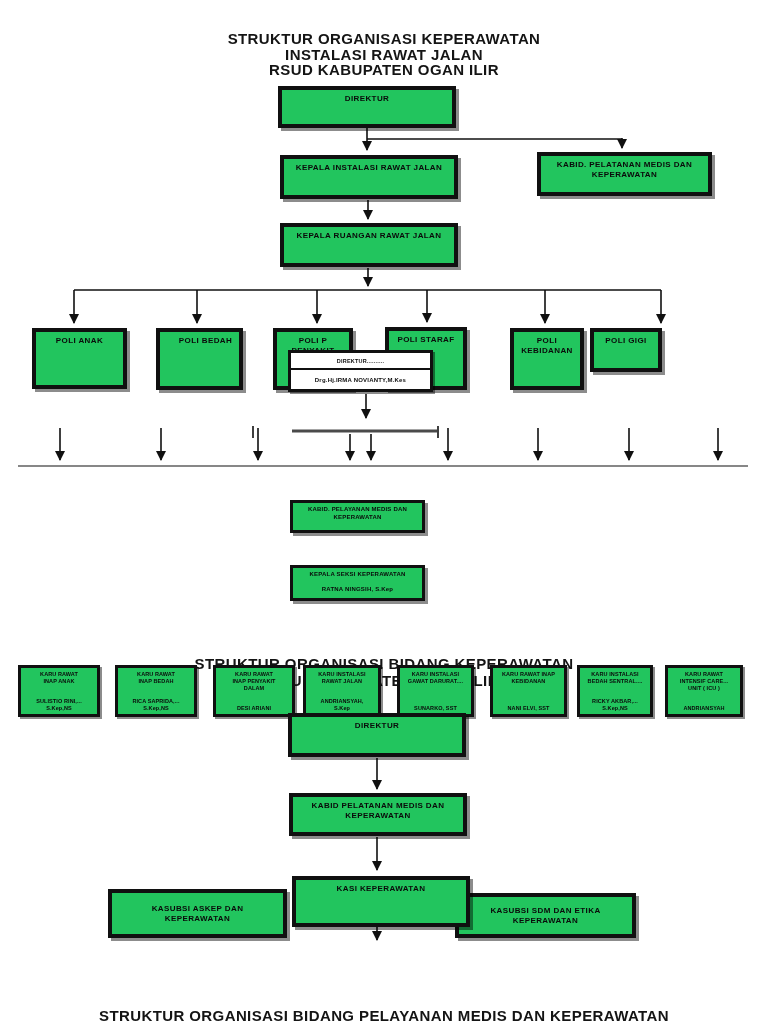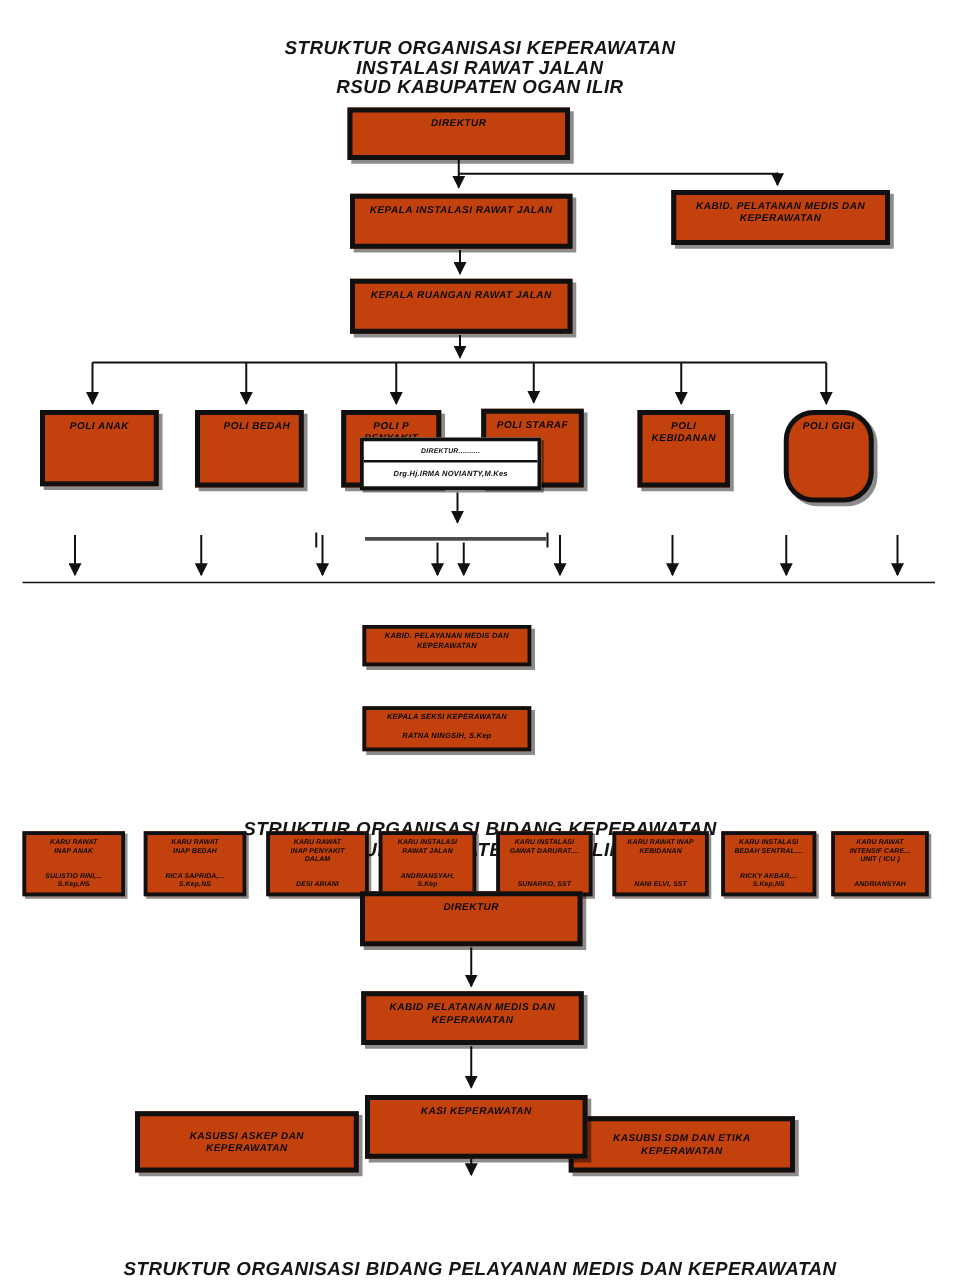--- a/index.html
+++ b/index.html
@@ -1,28 +1,28 @@
 <!DOCTYPE html>
 <html><head>
 <meta charset="utf-8">
 <style>
   html,body{margin:0;padding:0;background:#e8e8e8;}
   #canvas{
     position:relative;width:768px;height:1024px;background:#ffffff;
-    overflow:hidden;font-family:"Liberation Sans",sans-serif;color:#0d0d0d;font-style:italic;
+    overflow:hidden;font-family:"Liberation Sans",sans-serif;color:#0d0d0d;
   }
   .ttl{position:absolute;text-align:center;font-weight:bold;color:#141414;
        letter-spacing:.4px;white-space:nowrap;}
   .top-title{left:0;right:0;top:31px;font-size:15px;line-height:15.5px;z-index:2;}
   .mid-title{left:0;right:0;top:316px;font-size:15px;z-index:0;}
   .s2-title1{left:0;right:0;top:655px;font-size:15px;z-index:0;}
   .s2-title2{left:0;right:0;top:672px;font-size:15px;z-index:0;}
   .bottom-title{left:0;right:0;top:1007px;font-size:15px;z-index:2;}
   .box{
-    position:absolute;background:#c2410c;border:4px solid #101010;
+    position:absolute;background:#22c55e;border:4px solid #101010;
     box-shadow:3px 3px 0 rgba(0,0,0,.45);
     display:flex;flex-direction:column;align-items:center;
     box-sizing:border-box;z-index:2;
   }
   .box .lbl{
     font-weight:bold;font-size:8px;letter-spacing:.4px;line-height:10px;
     text-align:center;white-space:pre-line;margin-top:4px;color:#0a0a0a;
   }
   .box.small{border-width:3px;}
   .box.small .lbl{font-size:6px;line-height:7.5px;letter-spacing:.2px;margin-top:3px;}
@@ -117,21 +117,21 @@
     <div class="lbl">POLI P
 PENYAKIT</div>
   </div>
   <div class="box" style="left:385px;top:327px;width:82px;height:63px;">
     <div class="lbl">POLI STARAF</div>
   </div>
   <div class="box" style="left:510px;top:328px;width:74px;height:62px;">
     <div class="lbl">POLI
 KEBIDANAN</div>
   </div>
-  <div class="box" style="left:627px;top:328px;width:72px;height:74px;border-radius:24px;">
+  <div class="box" style="left:590px;top:328px;width:72px;height:44px;">
     <div class="lbl">POLI  GIGI</div>
   </div>
 
   <div class="drg">
     <div class="r1">DIREKTUR..........</div>
     <div class="r2">Drg.Hj.IRMA NOVIANTY,M.Kes</div>
   </div>
 
   <div class="box small" style="left:290px;top:500px;width:135px;height:33px;">
     <div class="lbl">KABID. PELAYANAN MEDIS DAN

